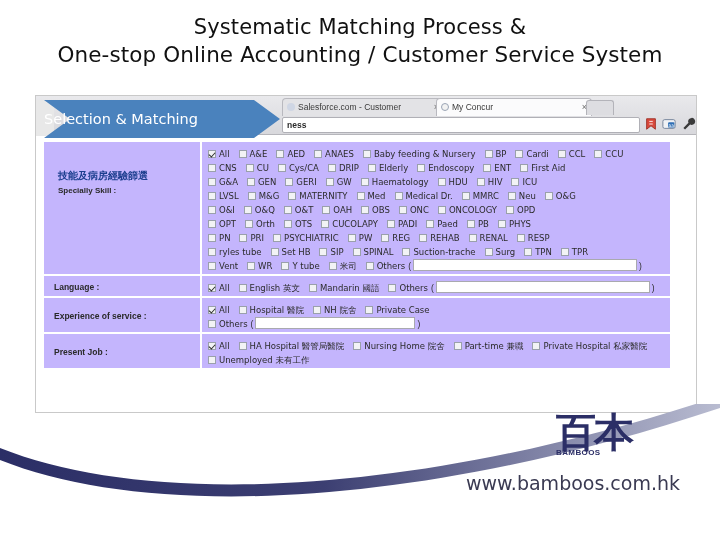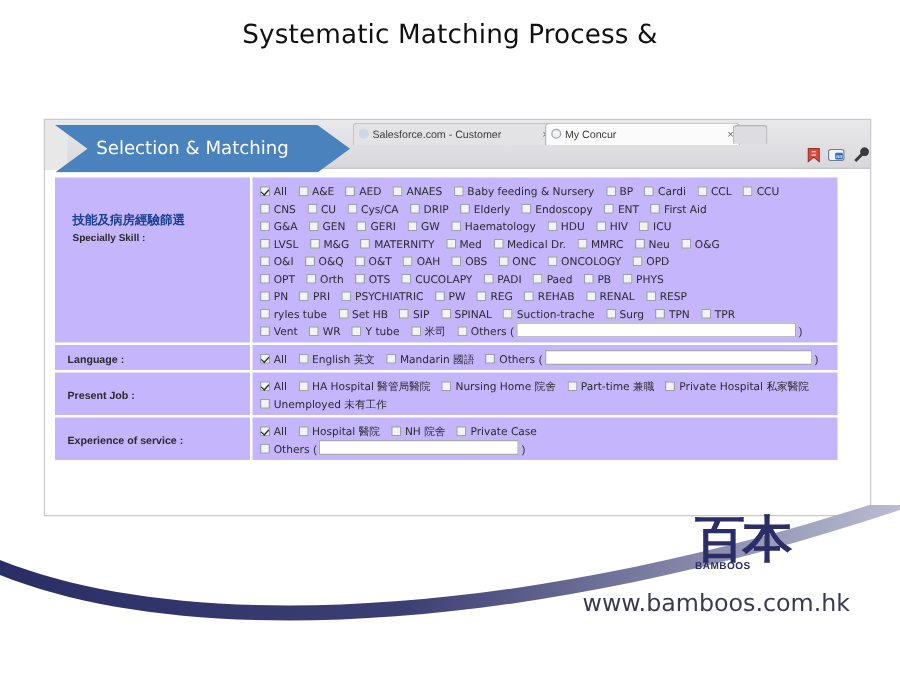--- a/index.html
+++ b/index.html
@@ -149,49 +149,51 @@
     background:#e8e8e8;
   }
   .chev{
     position:absolute;left:44px;top:100px;width:236px;height:38px;
     background:#4a82bd;
     clip-path:polygon(0 0,210px 0,236px 19px,210px 38px,0 38px,26px 19px);
     box-shadow:none;
   }
   .chev-txt{
     position:absolute;left:44px;top:100px;width:220px;height:38px;
-    line-height:38px;text-align:center;color:#ffffff;
+    line-height:38px;color:#ffffff;
     font-family:"DejaVu Sans","Liberation Sans",sans-serif;
     font-size:14.5px;white-space:nowrap;
   }
 </style>
 </head>
 <body>
 
 <div id="slide-title">
   <span class="ln ln1">Systematic Matching Process &amp;</span>
+  <span class="ln ln2">One-stop Online Accounting / Customer Service System</span>
 </div>
 
 <div id="browser-shot">
 
   <div class="chrome-strip">
     <div class="tabbar">
       <div class="tab t1">
         <span class="fav"></span><span>Salesforce.com - Customer</span>
         <span class="x">×</span>
       </div>
       <div class="tab t2">
         <span class="fav"></span><span>My Concur</span>
         <span class="x">×</span>
       </div>
       <div class="newtab"></div>
     </div>
 
     <div class="omnirow">
       <div class="backfwd">◂</div>
+      <div class="omnibox">ness</div>
 
       <svg class="tbicon i1" viewBox="0 0 16 16">
         <path d="M3 2h10v12l-5-4-5 4z" fill="#d94a3d" stroke="#9c2b20" stroke-width="1"></path>
         <path d="M6 5h4M6 8h4" stroke="#fff" stroke-width="1"></path>
       </svg>
       <svg class="tbicon i2" viewBox="0 0 16 16">
         <rect x="1" y="3" width="14" height="10" rx="2" fill="#f0f2f5" stroke="#6b7b93" stroke-width="1"></rect>
         <rect x="7" y="6" width="7" height="6" rx="1" fill="#2f6fb5"></rect>
         <text x="10.5" y="11" font-size="5" fill="#fff" text-anchor="middle" font-family="DejaVu Sans">aa</text>
       </svg>
@@ -228,37 +230,37 @@
           <span class="lbl-row">Language :</span>
         </td>
         <td>
           <div>
                 <div class="cbrow"><span class="cb on"></span><span class="cbtext">All</span><span class="cb"></span><span class="cbtext">English 英文</span><span class="cb"></span><span class="cbtext">Mandarin 國語</span><span class="cb"></span><span class="cbtext" style="margin-right: 3px;">Others</span><span class="paren">(</span><span class="txtbox" style="width: 212px;"></span><span class="paren" style="margin-left: 2px;">)</span></div>
               </div>
         </td>
       </tr>
       <tr>
         <td class="cell-label">
+          <span class="lbl-row mid">Experience of service :</span>
+        </td>
+        <td>
+          <div>
+                <div class="cbrow"><span class="cb on"></span><span class="cbtext">All</span><span class="cb"></span><span class="cbtext">Hospital 醫院</span><span class="cb"></span><span class="cbtext">NH 院舍</span><span class="cb"></span><span class="cbtext">Private Case</span></div>
+                <div class="cbrow"><span class="cb"></span><span class="cbtext" style="margin-right: 3px;">Others</span><span class="paren">(</span><span class="txtbox" style="width: 158px;"></span><span class="paren" style="margin-left: 2px;">)</span></div>
+              </div>
+        </td>
+      </tr>
+      <tr>
+        <td class="cell-label">
           <span class="lbl-row mid">Present Job :</span>
         </td>
         <td>
           <div>
                 <div class="cbrow"><span class="cb on"></span><span class="cbtext">All</span><span class="cb"></span><span class="cbtext">HA Hospital 醫管局醫院</span><span class="cb"></span><span class="cbtext">Nursing Home 院舍</span><span class="cb"></span><span class="cbtext">Part-time 兼職</span><span class="cb"></span><span class="cbtext">Private Hospital 私家醫院</span></div>
                 <div class="cbrow"><span class="cb"></span><span class="cbtext">Unemployed 未有工作</span></div>
-              </div>
-        </td>
-      </tr>
-      <tr>
-        <td class="cell-label">
-          <span class="lbl-row mid">Experience of service :</span>
-        </td>
-        <td>
-          <div>
-                <div class="cbrow"><span class="cb on"></span><span class="cbtext">All</span><span class="cb"></span><span class="cbtext">Hospital 醫院</span><span class="cb"></span><span class="cbtext">NH 院舍</span><span class="cb"></span><span class="cbtext">Private Case</span></div>
-                <div class="cbrow"><span class="cb"></span><span class="cbtext" style="margin-right: 3px;">Others</span><span class="paren">(</span><span class="txtbox" style="width: 158px;"></span><span class="paren" style="margin-left: 2px;">)</span></div>
               </div>
         </td>
       </tr>
     </tbody>
       </table>
   </div>
 </div>
 
 <div class="chev-tail"></div>
 <div class="chev"></div>

